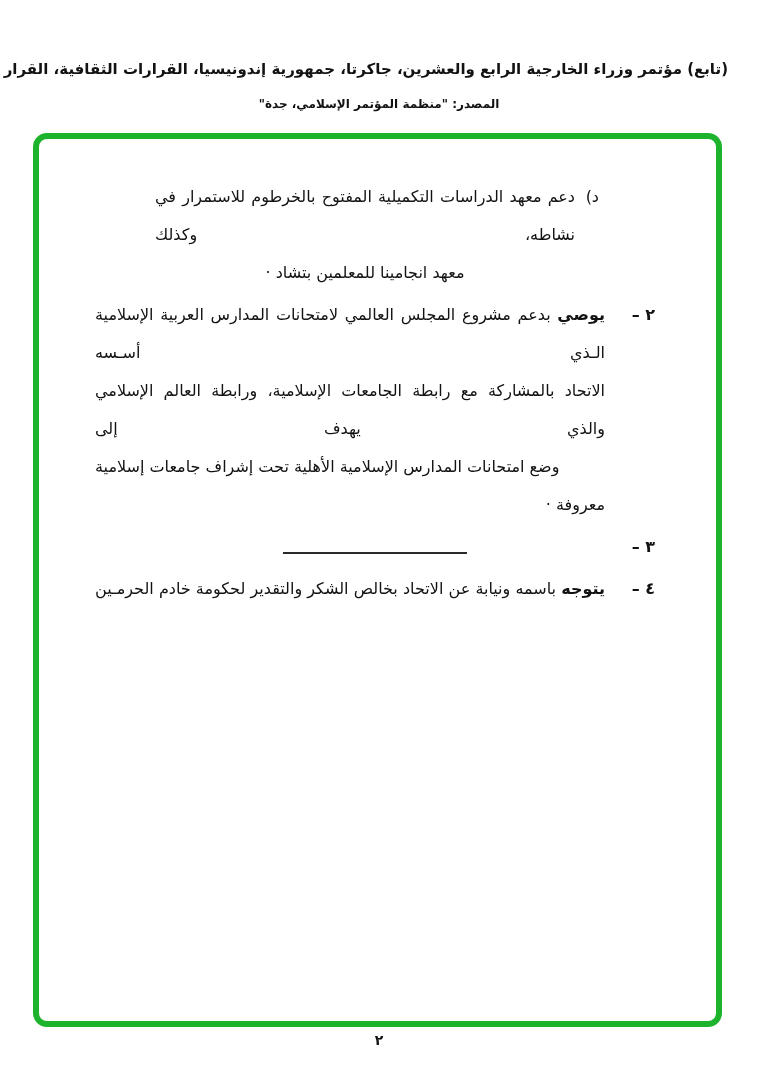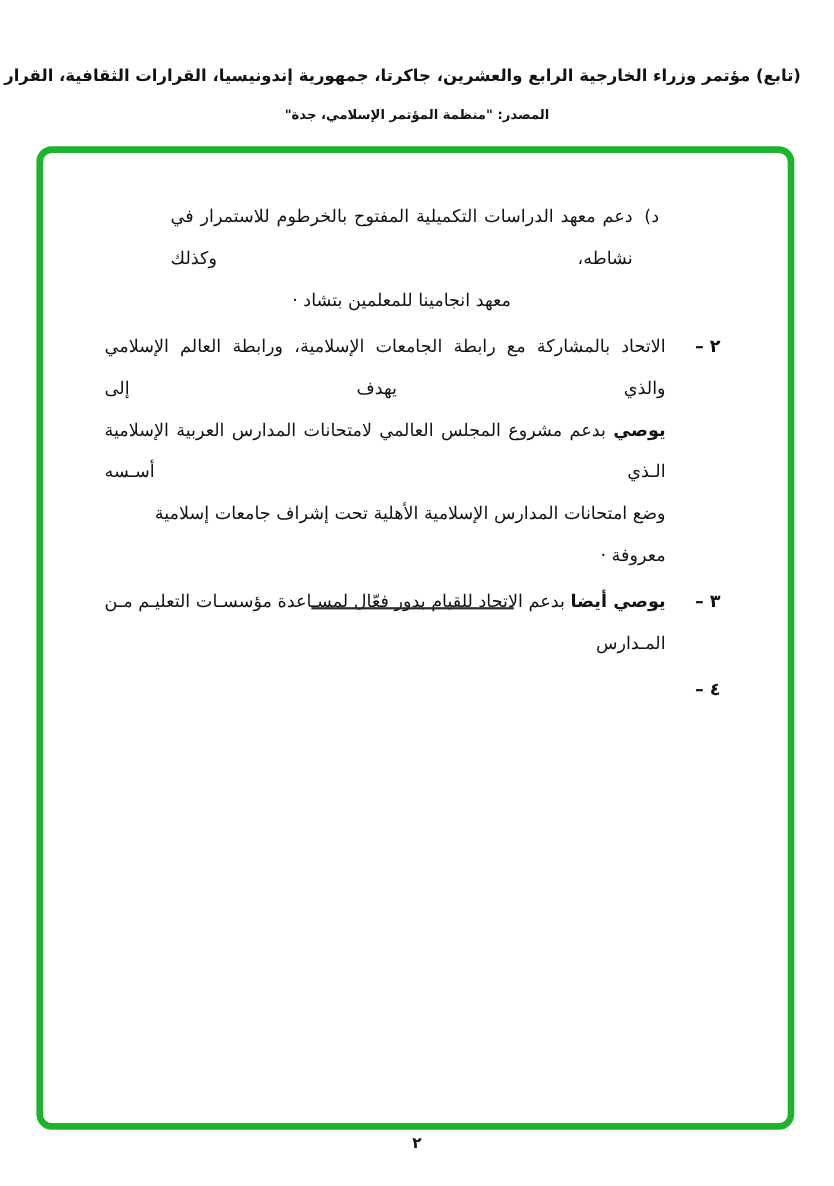--- a/index.html
+++ b/index.html
@@ -78,21 +78,21 @@
   }
   .text {
     flex: 1 1 auto;
     min-width: 0;
   }
   .ln {
     text-align: justify;
     text-align-last: justify;
   }
   .ln-end {
-    text-align: right;
+    text-align: left;
     text-align-last: right;
   }
   .ln-center {
     text-align: center;
     text-align-last: center;
   }
   .bold-lead {
     font-weight: bold;
   }
   .separator-rule {
@@ -130,36 +130,36 @@
       <div class="marker">د)</div>
       <div class="text">
         <div class="ln">دعم معهد الدراسات التكميلية المفتوح بالخرطوم للاستمرار في نشاطه، وكذلك</div>
         <div class="ln-center">معهد انجامينا للمعلمين بتشاد ·</div>
       </div>
     </div>
 
     <div class="item">
       <div class="marker">٢ –</div>
       <div class="text">
+        <div class="ln"><span class="bold-lead">يوصي</span><span> بدعم مشروع المجلس العالمي لامتحانات المدارس العربية الإسلامية الـذي أسـسه</span></div>
         <div class="ln">الاتحاد بالمشاركة مع رابطة الجامعات الإسلامية، ورابطة العالم الإسلامي والذي يهدف إلى</div>
-        <div class="ln"><span class="bold-lead">يوصي</span><span> بدعم مشروع المجلس العالمي لامتحانات المدارس العربية الإسلامية الـذي أسـسه</span></div>
         <div class="ln-end">وضع امتحانات المدارس الإسلامية الأهلية تحت إشراف جامعات إسلامية معروفة ·</div>
       </div>
     </div>
 
     <div class="item">
       <div class="marker">٣ –</div>
       <div class="text">
-        <div class="ln"><span class="bold-lead">يوصي أيضا</span><span> بدعم الاتحاد للقيام بدور فعّال لمسـاعدة مؤسسـات التعليـم مـن المـدارس</span></div>
       </div>
     </div>
 
     <div class="item">
       <div class="marker">٤ –</div>
       <div class="text">
+        <div class="ln"><span class="bold-lead">يتوجه</span><span> باسمه ونيابة عن الاتحاد بخالص الشكر والتقدير لحكومة خادم الحرمـين</span></div>
       </div>
     </div>
 
   </div>
 
   <div class="separator-rule"></div>
 
   <div class="page-number">٢</div>
 
 </div>

